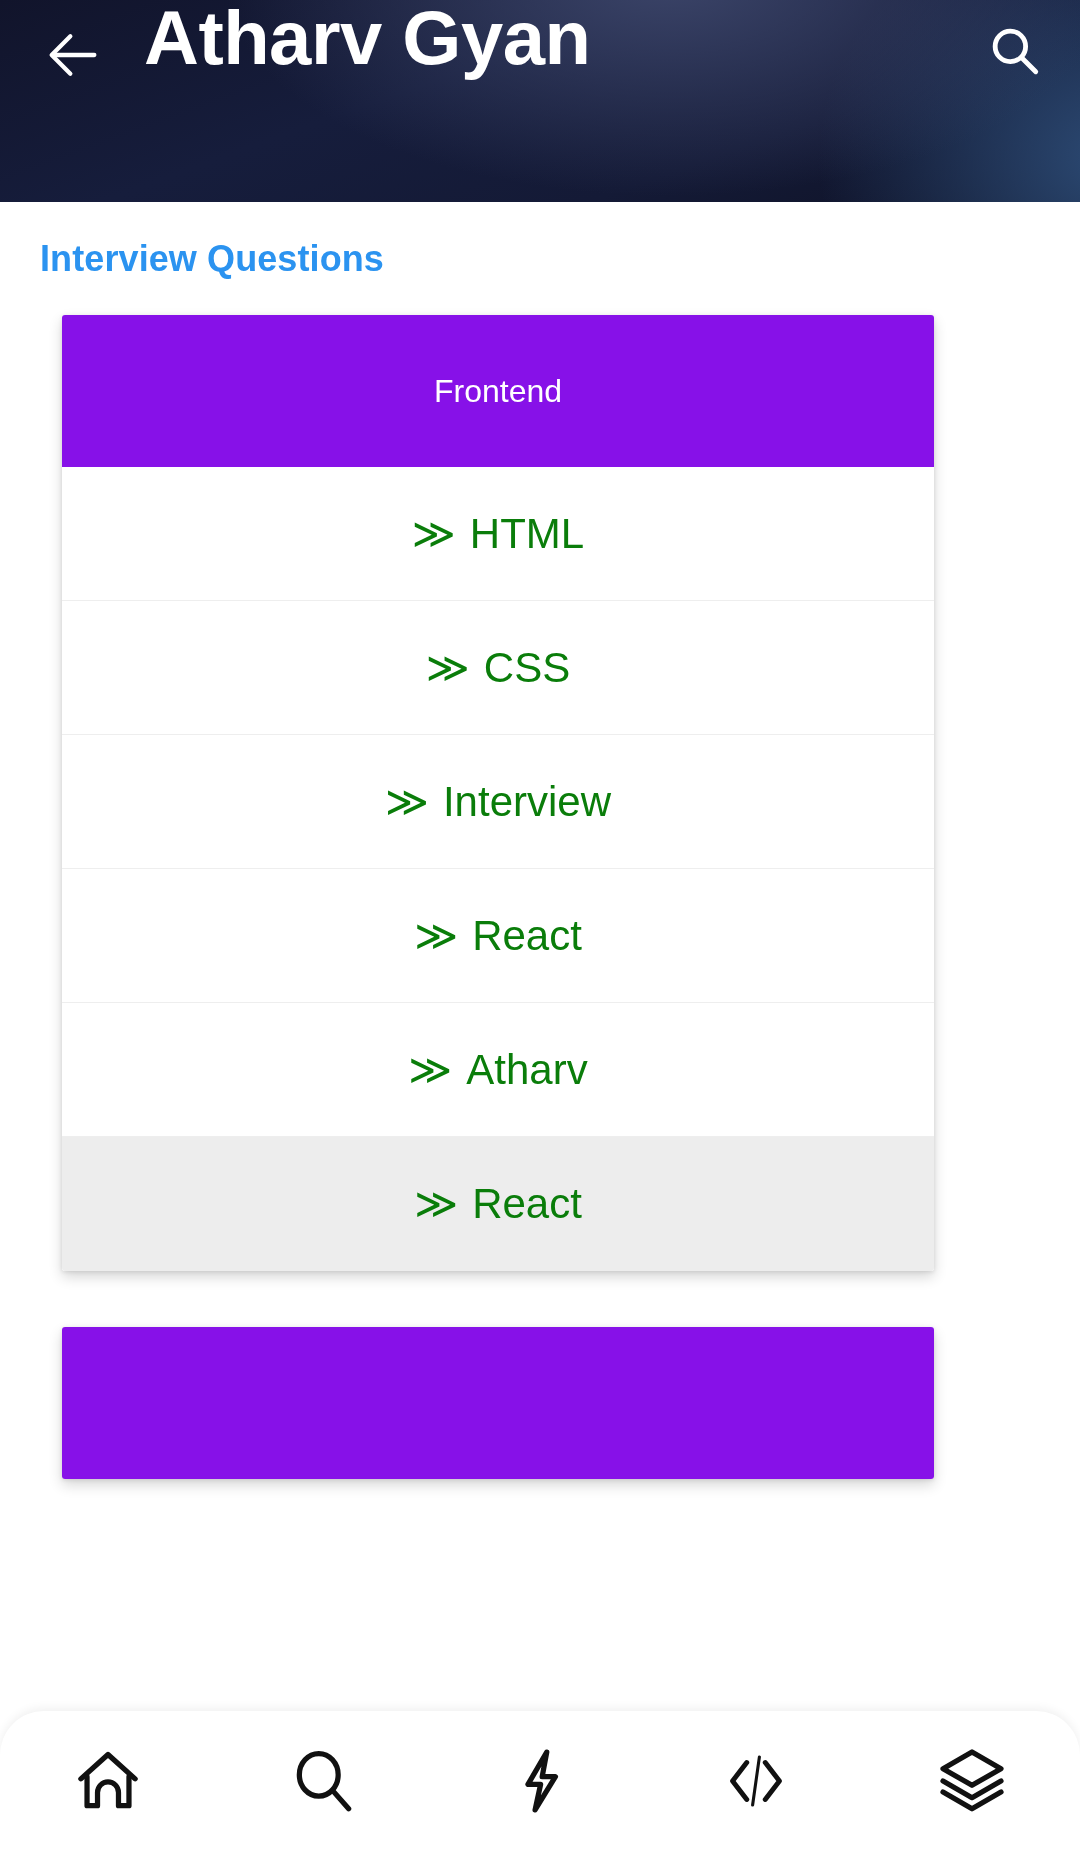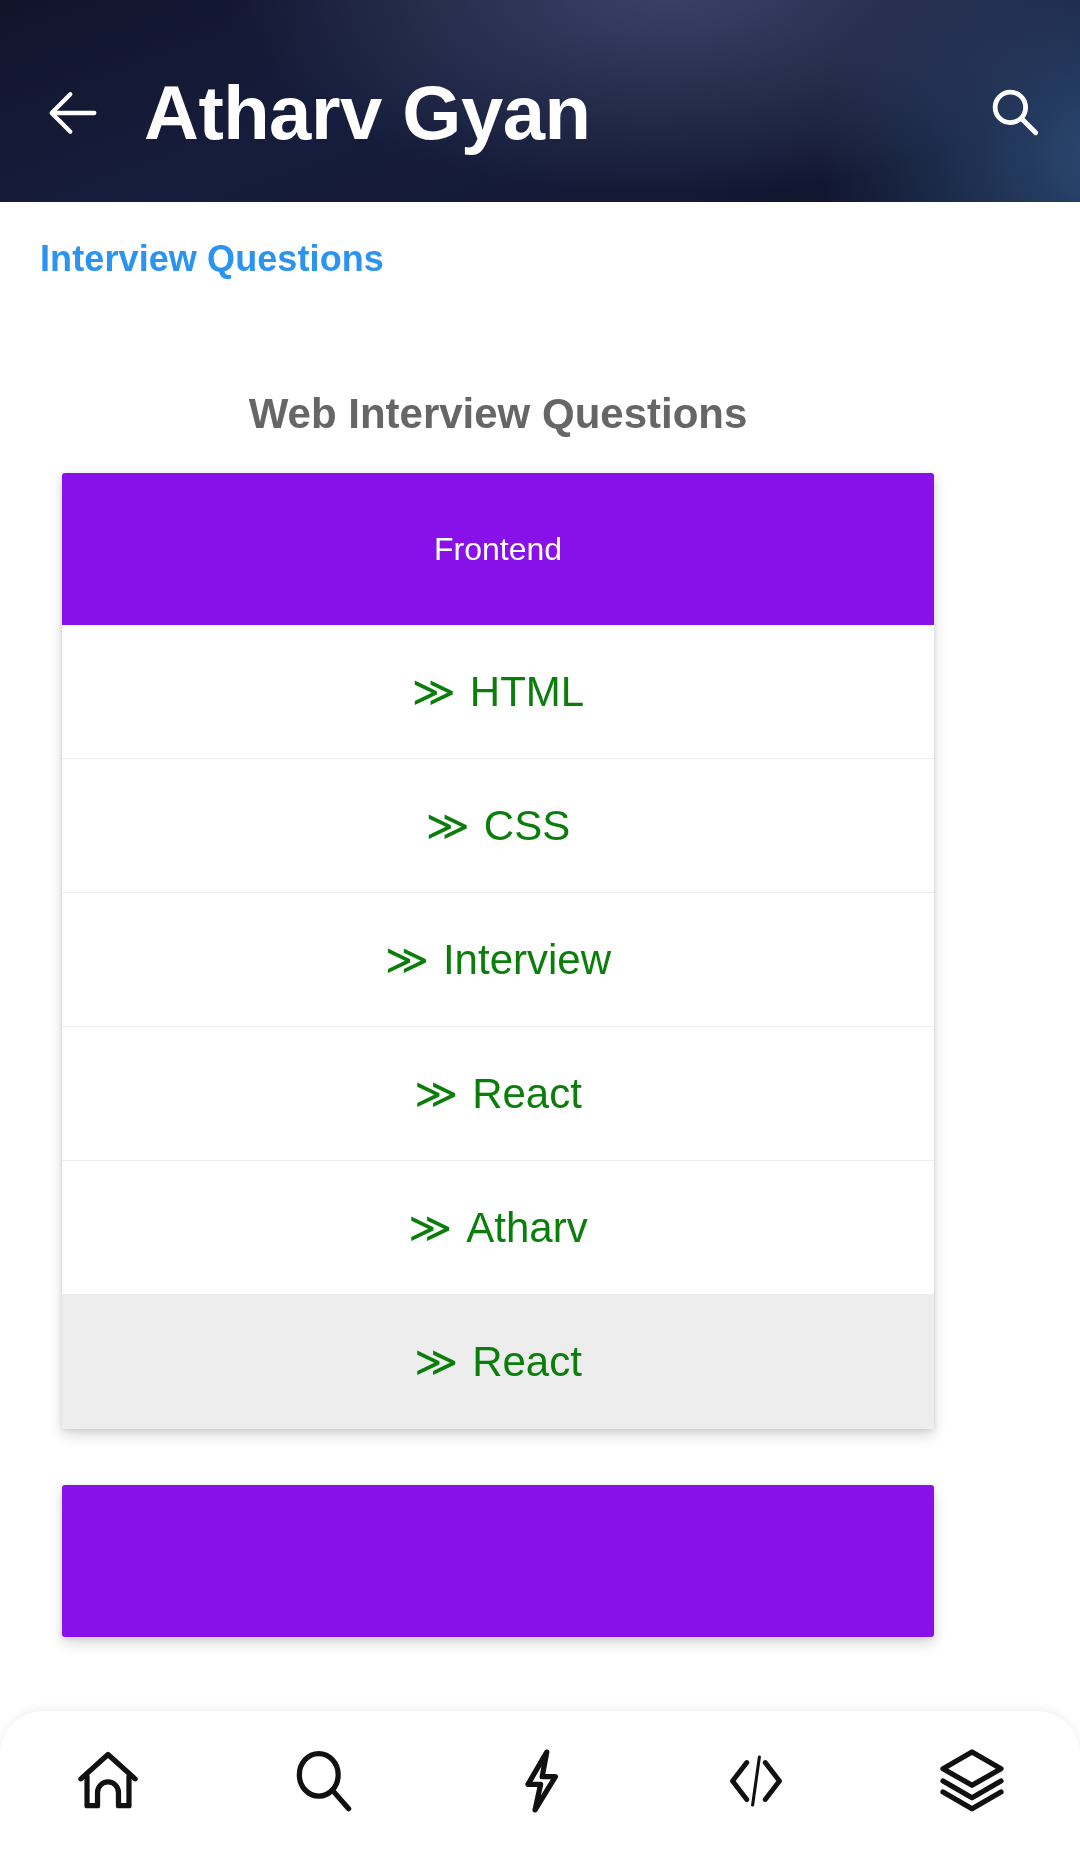--- a/index.html
+++ b/index.html
@@ -14,22 +14,22 @@
   
   .appbar{
     position:absolute; left:0; top:0; width:1080px; height:202px;
     background:
       radial-gradient(ellipse 620px 300px at 62% -10%, #3b4468 0%, rgba(59,68,104,0) 72%),
       radial-gradient(ellipse 420px 360px at 103% 78%, #2c4a74 0%, rgba(44,74,116,0) 70%),
       linear-gradient(160deg,#11142b 0%, #161d3c 40%, #141a36 70%, #0e1226 100%);
     overflow:hidden;
   }
   .appbar-inner{
-    position:absolute; left:0; top:12px; width:100%; height:100%;
-    display:flex; align-items:center;
+    position:absolute; left:0; top:0; width:100%; height:100%;
+    display:flex; 
   }
   .back-btn{
     width:110px; height:110px; margin-left:18px;
     display:flex; align-items:center; justify-content:center;
     flex:0 0 auto;
   }
   .back-btn svg{ display:block; }
   .app-title{
     color:#ffffff;
     font-size:76px;
@@ -152,21 +152,20 @@
           </svg>
         </span>
       </div>
     </div>
   </div>
 
   <div class="content">
 
     <a class="breadcrumb" href="#" style="text-decoration: none; color: rgb(43, 147, 240);">Interview Questions</a>
 
-    <div class="section-title">Web Interview Questions</div>
 
     <div class="card">
       <div class="card-header" style="background: rgb(135, 17, 232);">Frontend</div>
       <div class="card-list">
 
       <div class="list-item" style="color: rgb(10, 125, 10);">
             <span class="chev">≫</span>
             <span>HTML</span>
           </div>
           <div class="list-item" style="color: rgb(10, 125, 10);">

